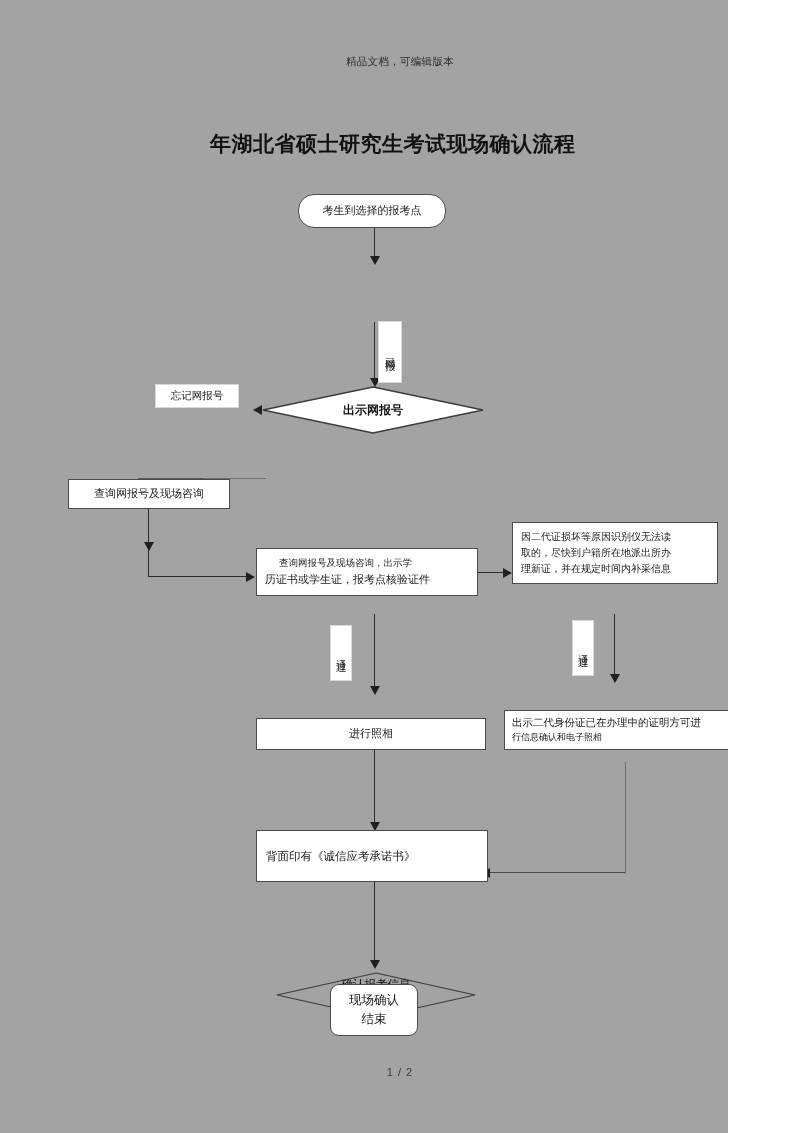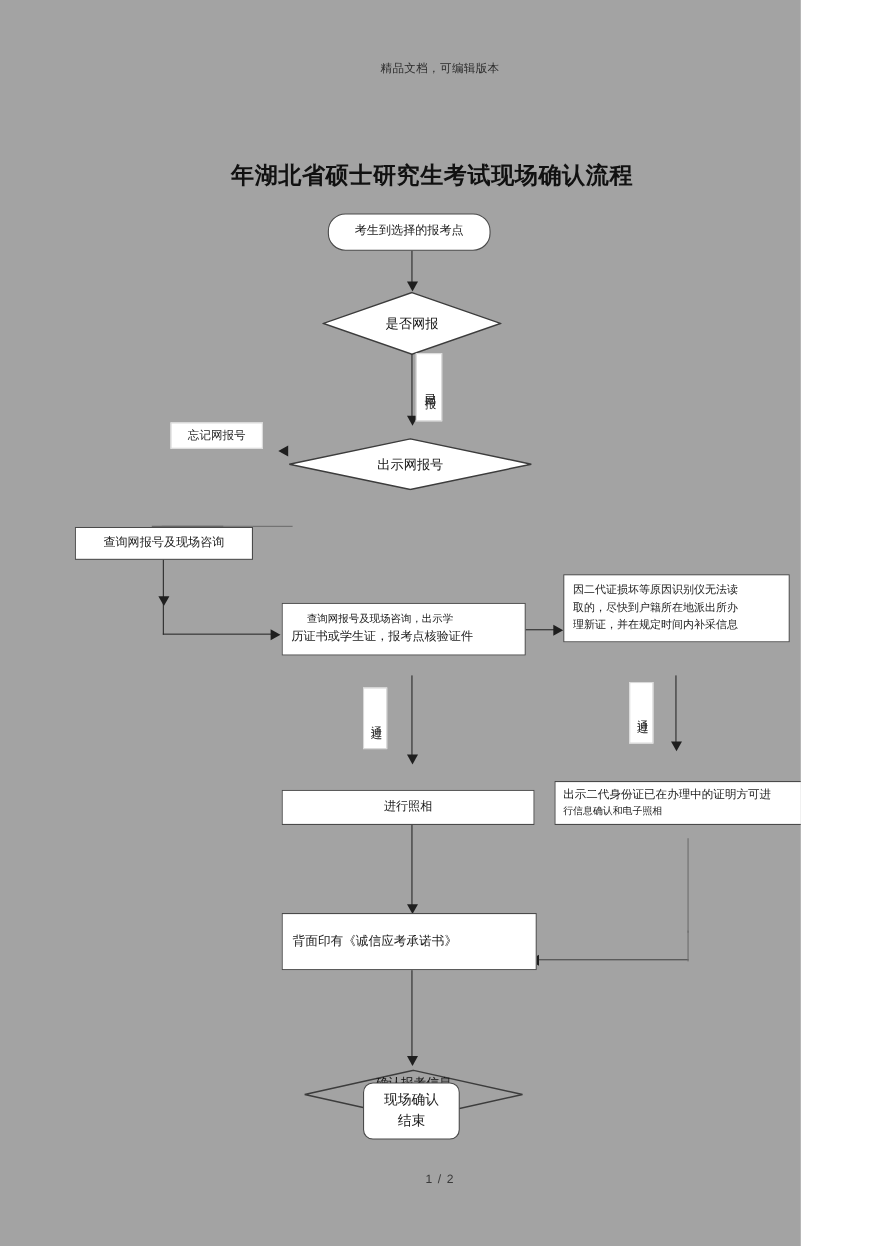--- a/index.html
+++ b/index.html
@@ -31,21 +31,20 @@
   }
   .doc-title {
     position: absolute;
     left: 210px;
     top: 130px;
     font-size: 21px;
     font-weight: bold;
     color: #111111;
     letter-spacing: 0.5px;
     white-space: nowrap;
-    margin-top: 15px;
   }
   .footer-page {
     position: absolute;
     left: 0;
     top: 1055px;
     width: 800px;
     text-align: center;
     font-size: 11px;
     font-family: "Liberation Sans", sans-serif;
     color: #3a3a3a;
@@ -167,32 +166,26 @@
 
   <div class="doc-title">年湖北省硕士研究生考试现场确认流程</div>
 
   <div class="node box center-txt" style="left:298px; top:194px; width:148px; height:34px;border-radius:16px;">
     <span class="inner">考生到选择的报考点</span>
   </div>
 
   <div class="conn v" style="left:374px; top:228px; height:30px;"></div>
   <div class="arrow-down" style="left:370px; top:256px;"></div>
 
-  <div class="diamond-wrap" style="left:293px; top:265px; width:163px; height:58px;">
-    <svg width="163" height="58" viewBox="0 0 163 58">
-      <polygon points="81.5,1 162,29 81.5,57 1,29" fill="#ffffff" stroke="#3c3c3c" stroke-width="1.3"></polygon>
-    </svg>
-    <div class="diamond-label">是否网报</div>
-  </div>
 
   <div class="conn v" style="left:374px; top:322px; height:58px;"></div>
   <div class="arrow-down" style="left:370px; top:378px;"></div>
   <div class="tag vert" style="left:378px; top:321px; width:24px; height:62px;">已网报</div>
 
-  <div class="diamond-wrap" style="left:262px; top:398px; width:222px; height:48px;">
+  <div class="diamond-wrap" style="left:262px; top:386px; width:222px; height:48px;font-weight:bold;">
     <svg width="222" height="48" viewBox="0 0 222 48">
       <polygon points="111,1 221,24 111,47 1,24" fill="#ffffff" stroke="#3c3c3c" stroke-width="1.3"></polygon>
     </svg>
     <div class="diamond-label">出示网报号</div>
   </div>
 
   <div class="arrow-left" style="left:253px; top:405px;"></div>
 
   <div class="tag" style="left:155px; top:384px; width:84px; height:24px;">忘记网报号</div>
 

